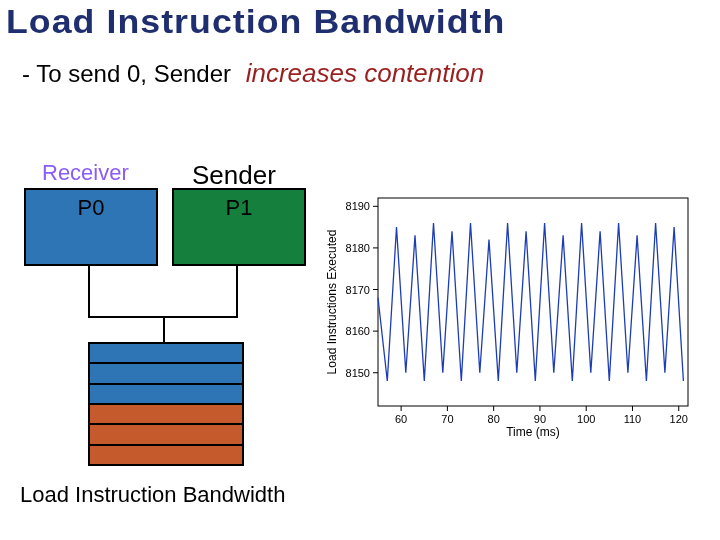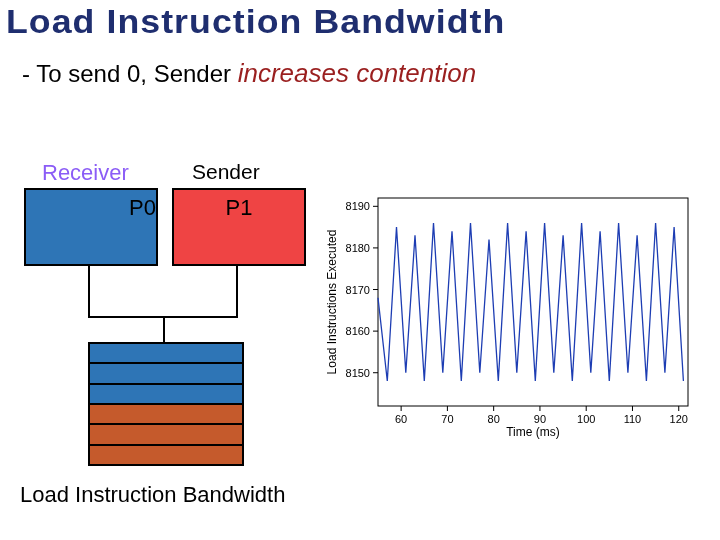--- a/index.html
+++ b/index.html
@@ -32,58 +32,59 @@
     position: absolute;
     left: 22px;
     top: 58px;
     font-size: 24px;
     color: #000;
   }
   .bullet .emph {
     font-style: italic;
     color: #9a1f1f;
     font-size: 26px;
+    margin-left: 8px;
   }
   
   .lbl-receiver {
     position: absolute;
     left: 42px;
     top: 160px;
     font-size: 22px;
     color: #8b5cf6;
   }
   .lbl-sender {
     position: absolute;
     left: 192px;
     top: 160px;
-    font-size: 21px;
+    font-size: 26px;
     color: #000;
   }
   
   .p0 {
     position: absolute;
     left: 24px;
     top: 188px;
     width: 130px;
     height: 74px;
     border: 2px solid #000;
     background: #2e75b6;
     color: #000;
-    text-align: right;
+    text-align: center;
     font-size: 22px;
     line-height: 36px;
   }
   .p1 {
     position: absolute;
     left: 172px;
     top: 188px;
     width: 130px;
     height: 74px;
     border: 2px solid #000;
-    background: #ef4444;
+    background: #15803d;
     color: #000;
     text-align: center;
     font-size: 22px;
     line-height: 36px;
   }
   
   .v-left {
     position: absolute;
     left: 88px;
     top: 264px;

